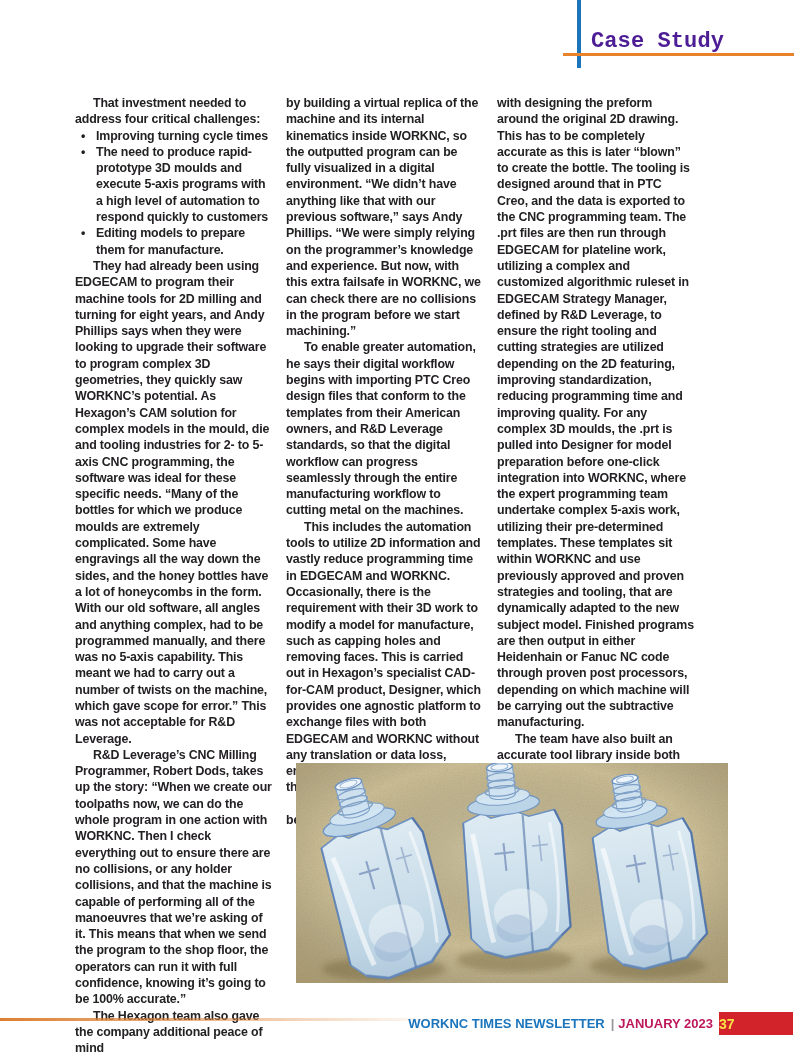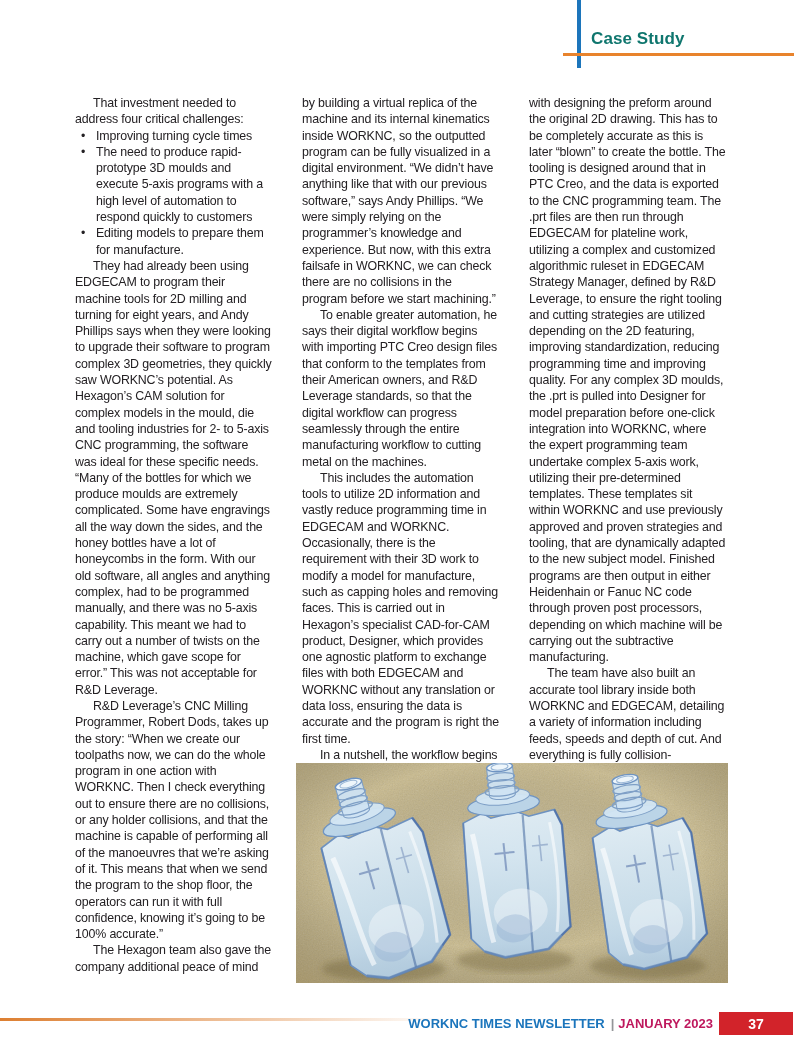--- a/index.html
+++ b/index.html
@@ -9,41 +9,41 @@
     width: 794px; height: 1058px;
     background: #ffffff;
     overflow: hidden;
     font-family: "Liberation Sans", sans-serif;
     color: #242124;
     margin: 0 auto;
   }
   
   .blue-vline { position:absolute; left:577px; top:0; width:4px; height:68px; background:#1C75BB; }
   .orange-hline { position:absolute; left:563px; top:53px; width:231px; height:3px; background:#E8832C; }
-  .kicker { position:absolute; left:591px; top:29px; font-size:17px; font-weight:bold; color:#0f766e; letter-spacing:0.1px; }
+  .kicker { position:absolute; left:591px; top:29px; font-size:22px; font-weight:bold; color:#4c1d95; letter-spacing:0.1px;font-family:Liberation Mono, monospace; }
   
-  .columns { position:absolute; left:75px; top:95px; width:646px; display:flex; gap:30px; }
+  .columns { position:absolute; left:75px; top:95px; width:646px; display:flex; gap:14px;font-weight:bold; }
   .col { width:197px; flex:0 0 197px; font-size:12.4px; line-height:16.3px; letter-spacing:-0.15px; text-align:left; }
   .para { margin:0; }
   .para.indent { text-indent:18px; }
   .bullet-item { position:relative; padding-left:21px; }
   .bullet-item::before { content:"•"; position:absolute; left:6px; top:0; }
   
   .photo { position:absolute; left:296px; top:763px; width:432px; height:220px; overflow:hidden; }
   
   .footer-grad { position:absolute; left:0; top:1018px; width:445px; height:3px;
                  background:linear-gradient(to right,#DD7F31,rgba(221,127,49,0)); }
   .footer-text { position:absolute; right:81px; top:1015px; font-size:13px; font-weight:bold;
                  white-space:nowrap; line-height:18px; }
   .footer-title { color:#1B75BC; }
   .footer-sep { color:#939598; margin:0 4px 0 6px; }
   .footer-date { color:#be185d; }
   .page-badge { position:absolute; left:719px; top:1012px; width:74px; height:23px;
-                background:#D2232A; color:#ffffff; font-size:14px; font-weight:bold;
-                display:flex; align-items:center; justify-content:center; }
+                background:#D2232A; color:#fde047; font-size:14px; font-weight:bold;
+                display:flex; align-items:center; }
 </style>
 </head>
 <body>
 
 <div class="page">
 
   <div class="blue-vline"></div>
   <div class="orange-hline"></div>
   <div class="kicker">Case Study</div>
 

